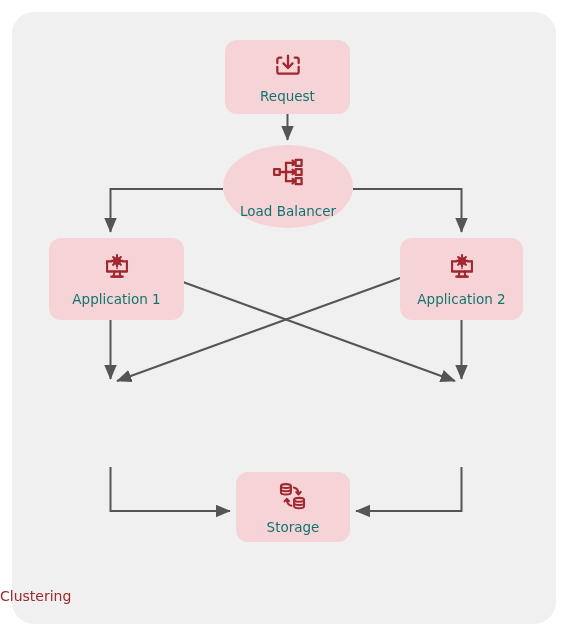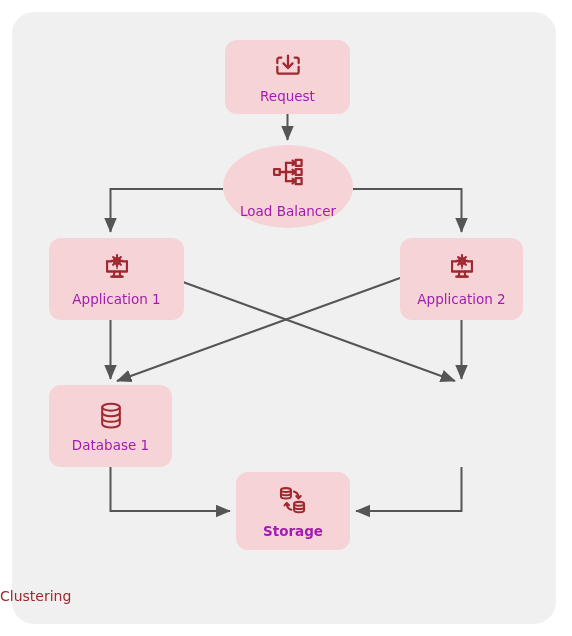--- a/index.html
+++ b/index.html
@@ -8,30 +8,30 @@
   #canvas{position:relative;width:572px;height:636px;background:#ffffff;}
   #panel{position:absolute;left:12px;top:12px;width:544px;height:612px;
          background:#f0f0f0;border-radius:22px;}
   svg.edges{position:absolute;left:0;top:0;width:572px;height:636px;
             pointer-events:none;}
   .node{position:absolute;background:#f6d3d7;display:flex;flex-direction:column;
         align-items:center;justify-content:center;box-sizing:border-box;}
   .node.box{border-radius:12px;}
   .node.ellipse{border-radius:50%;}
   .node .ico{display:block;line-height:0;}
-  .node .lbl{font-size:13.5px;color:#a21caf;margin-top:5px;
+  .node .lbl{font-size:13.5px;color:#0f766e;margin-top:5px;
              font-family:"DejaVu Sans","Liberation Sans",sans-serif;
              white-space:nowrap;}
   #n-request{left:225px;top:40px;width:125px;height:74px;}
   #n-lb{left:223px;top:145px;width:130px;height:83px;gap:9px;}
   #n-app1{left:49px;top:238px;width:135px;height:82px;}
   #n-app2{left:400px;top:238px;width:123px;height:82px;}
   #n-db1{left:49px;top:385px;width:123px;height:82px;}
   #n-db2{left:400px;top:385px;width:123px;height:82px;}
-  #n-storage{left:236px;top:472px;width:114px;height:78px;font-weight:bold;}
+  #n-storage{left:236px;top:472px;width:114px;height:70px;}
   #caption{position:absolute;left:0;top:588px;width:572px;
            font-size:14px;font-weight:normal;color:#a0282f;}
 </style>
 </head>
 <body>
 
 <div id="canvas">
 
   <div id="panel"></div>
 
@@ -118,31 +118,20 @@
         <circle cx="12" cy="11.7" r="0.55" fill="#a0282f" stroke="none"></circle>
         <circle cx="12" cy="6.3" r="2.1"></circle>
         <circle cx="12" cy="6.3" r="0.95"></circle>
         <path d="M12 2.2v1.1M12 9.3v1.1M8.1 6.3h1.1M14.8 6.3h1.1"></path>
         <path d="M9.25 3.55 10 4.3M14 8.3l.75.75M14.75 3.55 14 4.3M10 8.3l-.75.75"></path>
       </svg>
     </span>
     <span class="lbl">Application 2</span>
   </div>
 
-  <div class="node box" id="n-db1">
-    <span class="ico">
-      <svg width="32" height="32" viewBox="0 0 24 24" fill="none" stroke="#a0282f" stroke-width="1.5" stroke-linecap="round" stroke-linejoin="round">
-        <ellipse cx="12" cy="5.4" rx="6.6" ry="2.6"></ellipse>
-        <path d="M5.4 5.4v12.6c0 1.44 2.95 2.6 6.6 2.6s6.6-1.16 6.6-2.6V5.4"></path>
-        <path d="M5.4 9.6c0 1.44 2.95 2.6 6.6 2.6s6.6-1.16 6.6-2.6"></path>
-        <path d="M5.4 13.8c0 1.44 2.95 2.6 6.6 2.6s6.6-1.16 6.6-2.6"></path>
-      </svg>
-    </span>
-    <span class="lbl">Database 1</span>
-  </div>
 
 
   <div class="node box" id="n-storage">
     <span class="ico">
       <svg width="34" height="34" viewBox="0 0 24 24" fill="none" stroke="#a0282f" stroke-width="1.45" stroke-linecap="round" stroke-linejoin="round">
         <ellipse cx="7" cy="4.3" rx="3.5" ry="1.4"></ellipse>
         <path d="M3.5 4.3v4.6c0 .78 1.57 1.4 3.5 1.4s3.5-.62 3.5-1.4V4.3"></path>
         <path d="M3.5 6.6c0 .78 1.57 1.4 3.5 1.4s3.5-.62 3.5-1.4"></path>
         <ellipse cx="16.3" cy="14" rx="3.5" ry="1.4"></ellipse>
         <path d="M12.8 14v4.6c0 .78 1.57 1.4 3.5 1.4s3.5-.62 3.5-1.4V14"></path>

